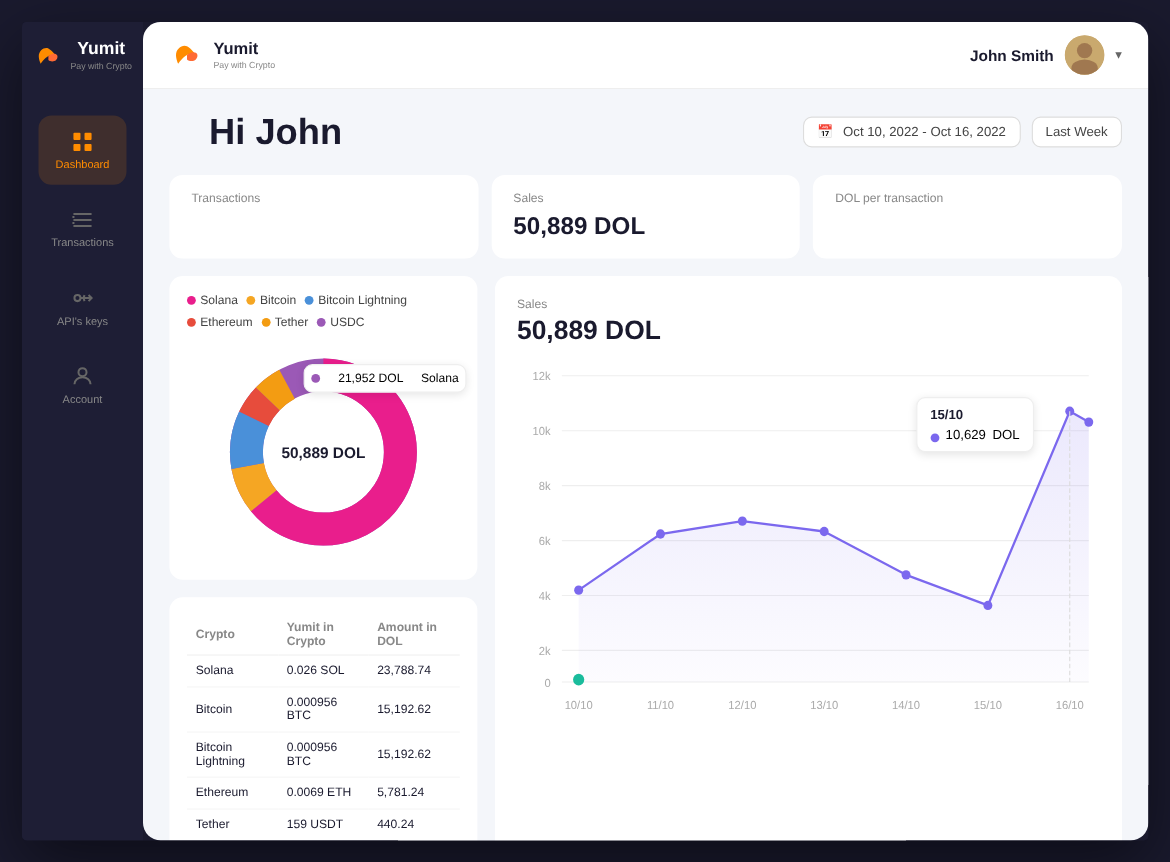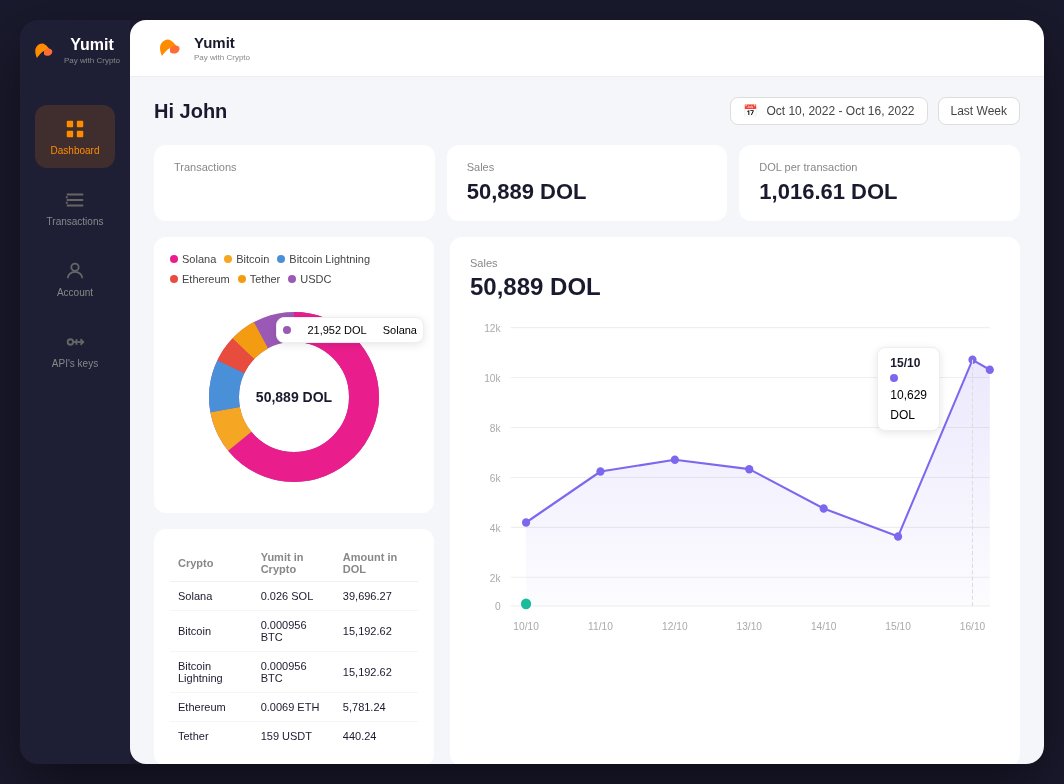--- a/index.html
+++ b/index.html
@@ -9,21 +9,21 @@
       display: flex;
       justify-content: center;
       align-items: center;
       min-height: 100vh;
       padding: 20px;
     }
     .app-container {
       width: 1024px;
       height: 744px;
       background: #1a1a2e;
-      border-radius: 18px;
+      border-radius: 4px;
       display: flex;
       overflow: hidden;
       box-shadow: 0 20px 60px rgba(0,0,0,0.5);
     }
     
     .sidebar {
       width: 110px;
       background: #1e1e35;
       display: flex;
       flex-direction: column;
@@ -140,21 +140,21 @@
     .dashboard {
       padding: 20px 24px;
       flex: 1;
     }
     .dashboard-topbar {
       display: flex;
       align-items: center;
       justify-content: space-between;
       margin-bottom: 20px;
     }
-    .page-title { font-size: 20px; font-weight: 700; color: #1a1a2e; }
+    .page-title { font-size: 33px; font-weight: 700; color: #1a1a2e; margin-left: 36px; }
     .date-range-wrapper {
       display: flex;
       align-items: center;
       gap: 10px;
     }
     .date-range-input {
       display: flex;
       align-items: center;
       gap: 8px;
       background: #fff;
@@ -297,21 +297,21 @@
       top: 30px;
       right: 60px;
       background: #fff;
       border: 1px solid #eee;
       border-radius: 8px;
       padding: 8px 12px;
       font-size: 12px;
       box-shadow: 0 2px 8px rgba(0,0,0,0.1);
     }
     .chart-tooltip-date { font-weight: 700; color: #1a1a2e; margin-bottom: 4px; }
-    .chart-tooltip-row { display: flex; align-items: flex-start; gap: 6px; flex-direction: column; }
+    .chart-tooltip-row { display: flex; align-items: flex-end; gap: 6px; }
     .tooltip-purple-dot { width: 8px; height: 8px; border-radius: 50%; background: #7b68ee; }
     .nav-icon-dashboard { color: #ff8c00; }
   </style>
 </head>
 <body>
 
 <div class="app-container">
 
   <div class="sidebar">
     <div class="sidebar-logo">
@@ -346,53 +346,64 @@
             <line x1="3" y1="18" x2="21" y2="18"></line>
             <line x1="3" y1="8" x2="3" y2="10"></line>
             <line x1="3" y1="14" x2="3" y2="16"></line>
           </svg>
         </div>
         <span class="nav-label">Transactions</span>
       </div>
       <div class="nav-item">
         <div class="nav-icon" style="color:#666">
           <svg viewBox="0 0 24 24" fill="none" stroke="currentColor" stroke-width="2">
-            <circle cx="12" cy="8" r="4"></circle>
-            <path d="M4 20c0-4 3.6-7 8-7s8 3 8 7"></path>
-          </svg>
-        </div>
-        <span class="nav-label">Account</span>
-      </div>
-      <div class="nav-item">
-        <div class="nav-icon" style="color:#666">
-          <svg viewBox="0 0 24 24" fill="none" stroke="currentColor" stroke-width="2">
             <circle cx="7" cy="12" r="3"></circle>
             <path d="M10 12h11"></path>
             <path d="M18 9l3 3-3 3"></path>
             <path d="M14 9l-1 3 1 3"></path>
           </svg>
         </div>
         <span class="nav-label">API's keys</span>
+      </div>
+      <div class="nav-item">
+        <div class="nav-icon" style="color:#666">
+          <svg viewBox="0 0 24 24" fill="none" stroke="currentColor" stroke-width="2">
+            <circle cx="12" cy="8" r="4"></circle>
+            <path d="M4 20c0-4 3.6-7 8-7s8 3 8 7"></path>
+          </svg>
+        </div>
+        <span class="nav-label">Account</span>
       </div>
     </nav>
   </div>
 
   <div class="main-content">
 
     <div class="header">
       <div class="header-logo">
         <svg class="header-logo-icon" viewBox="0 0 32 32" fill="none">
           <path d="M8 24 C8 24 12 18 16 16 C20 14 24 16 24 16 C24 16 20 10 16 8 C12 6 6 10 6 16 C6 20 8 24 8 24Z" fill="#ff8c00"></path>
           <path d="M16 16 C16 16 20 12 24 14 C26 15 26 18 24 20 C22 22 18 22 16 20Z" fill="#ff6b35"></path>
         </svg>
         <div>
           <div class="header-logo-text">Yumit</div>
           <div class="logo-sub">Pay with Crypto</div>
         </div>
       </div>
+      <div class="header-right">
+        <span class="user-name">John Smith</span>
+        <div class="user-avatar">
+          <svg width="36" height="36" viewBox="0 0 36 36">
+            <circle cx="18" cy="18" r="18" fill="#c9a96e"></circle>
+            <circle cx="18" cy="14" r="7" fill="#a07850"></circle>
+            <ellipse cx="18" cy="30" rx="12" ry="8" fill="#a07850"></ellipse>
+          </svg>
+        </div>
+        <span class="chevron-icon">▾</span>
+      </div>
     </div>
 
     <div class="dashboard">
 
       <div class="dashboard-topbar">
         <h1 class="page-title">Hi John</h1>
         <div class="date-range-wrapper">
           <div class="date-range-input">
             <span>📅</span>
             <span>Oct 10, 2022 - Oct 16, 2022</span>
@@ -404,21 +415,20 @@
       <div class="stats-row">
         <div class="stat-card">
           <div class="stat-label">Transactions</div>
         </div>
         <div class="stat-card">
           <div class="stat-label">Sales</div>
           <div class="stat-value">50,889 DOL</div>
         </div>
         <div class="stat-card">
           <div class="stat-label">DOL per transaction</div>
-          <div class="stat-value">1,016.61 DOL</div>
         </div>
       </div>
 
       <div class="main-grid">
 
         <div class="left-panel">
 
           <div class="donut-card">
             <div class="legend-row">
               <div class="legend-item">
@@ -480,21 +490,21 @@
                 <tr>
                   <th>Crypto</th>
                   <th>Yumit in Crypto</th>
                   <th>Amount in DOL</th>
                 </tr>
               </thead>
               <tbody id="table-body">
               <tr>
     <td>Solana</td>
     <td>0.026 SOL</td>
-    <td>39,696.27</td>
+    <td>23,788.74</td>
   </tr>
                   <tr>
     <td>Bitcoin</td>
     <td>0.000956 BTC</td>
     <td>15,192.62</td>
   </tr>
                   <tr>
     <td>Bitcoin Lightning</td>
     <td>0.000956 BTC</td>
     <td>15,192.62</td>

